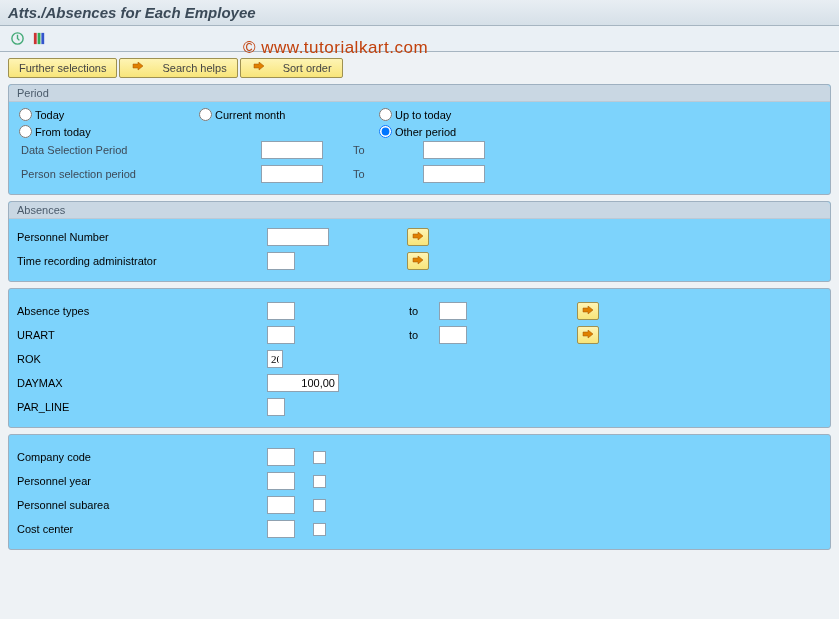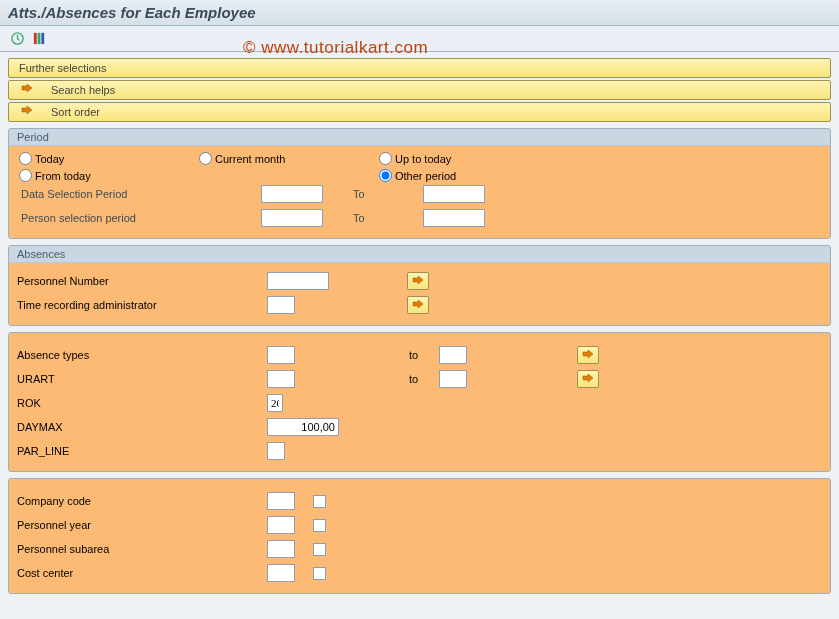--- a/index.html
+++ b/index.html
@@ -46,21 +46,20 @@
       user-select: none;
       pointer-events: none;
     }
     .content {
       padding: 6px 8px;
     }
     .button-row {
       display: flex;
       gap: 2px;
       margin-bottom: 6px;
-      flex-direction: column;
     }
     .yellow-btn {
       background: linear-gradient(#fef4b4, #f8e57a);
       border: 1px solid #9e9152;
       border-radius: 2px;
       padding: 3px 10px;
       font-size: 11px;
       display: flex;
       align-items: center;
       gap: 18px;
@@ -68,21 +67,21 @@
       height: 20px;
       color: #444;
     }
     .yellow-btn .arrow-icon {
       width: 14px; height: 14px;
       display: inline-flex; align-items: center; justify-content: center;
     }
     .group-box {
       border: 1px solid #9eb0c0;
       border-radius: 3px;
-      background: #fdba74;
+      background: #7dd3fc;
       margin-bottom: 6px;
       padding: 2px 8px 8px 8px;
       position: relative;
     }
     .group-title {
       background: #c9d7e3;
       margin: -2px -8px 6px -8px;
       padding: 2px 8px;
       border-bottom: 1px solid #bcc9d5;
       border-radius: 3px 3px 0 0;

